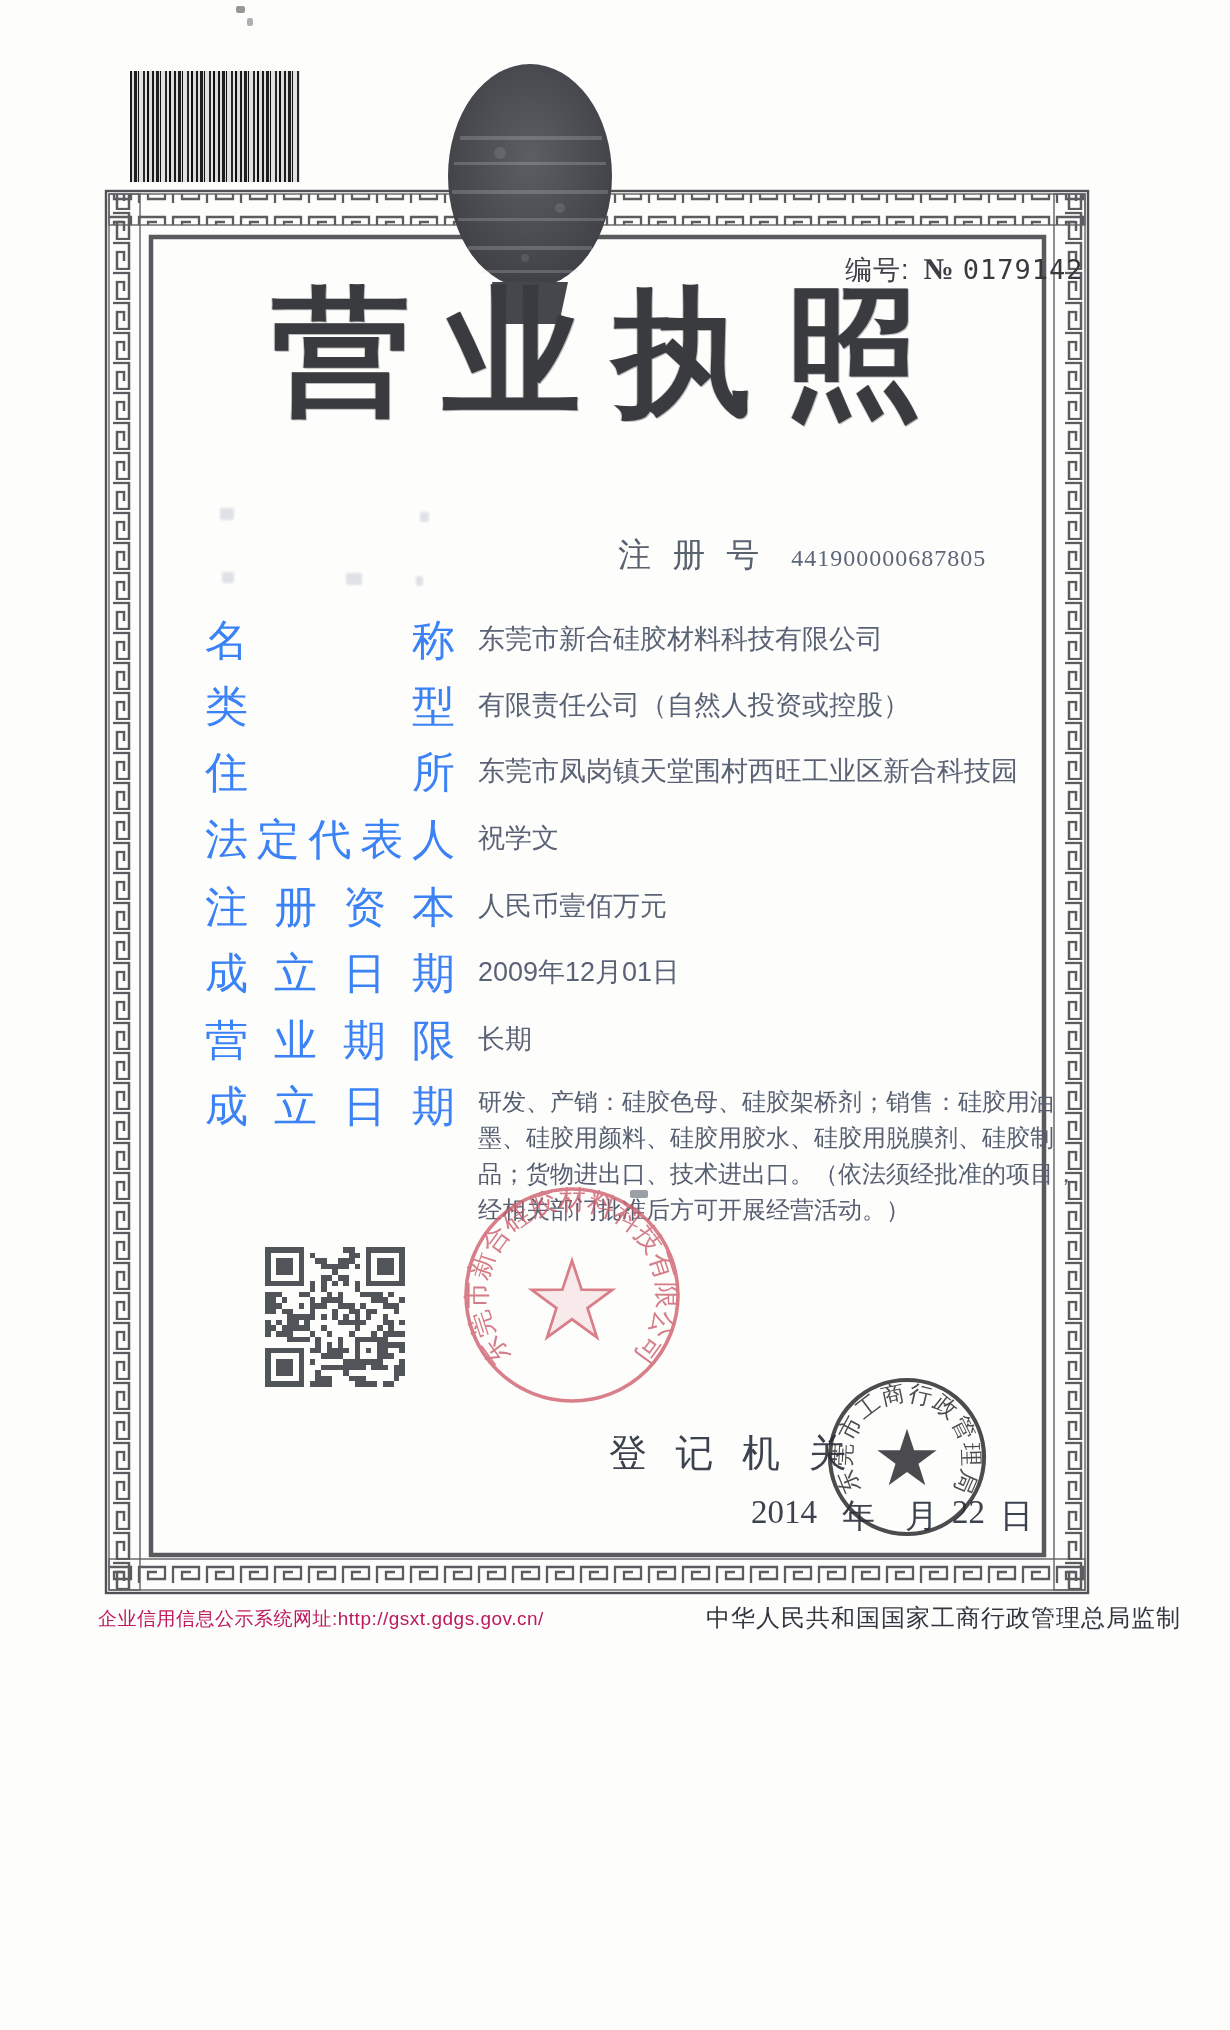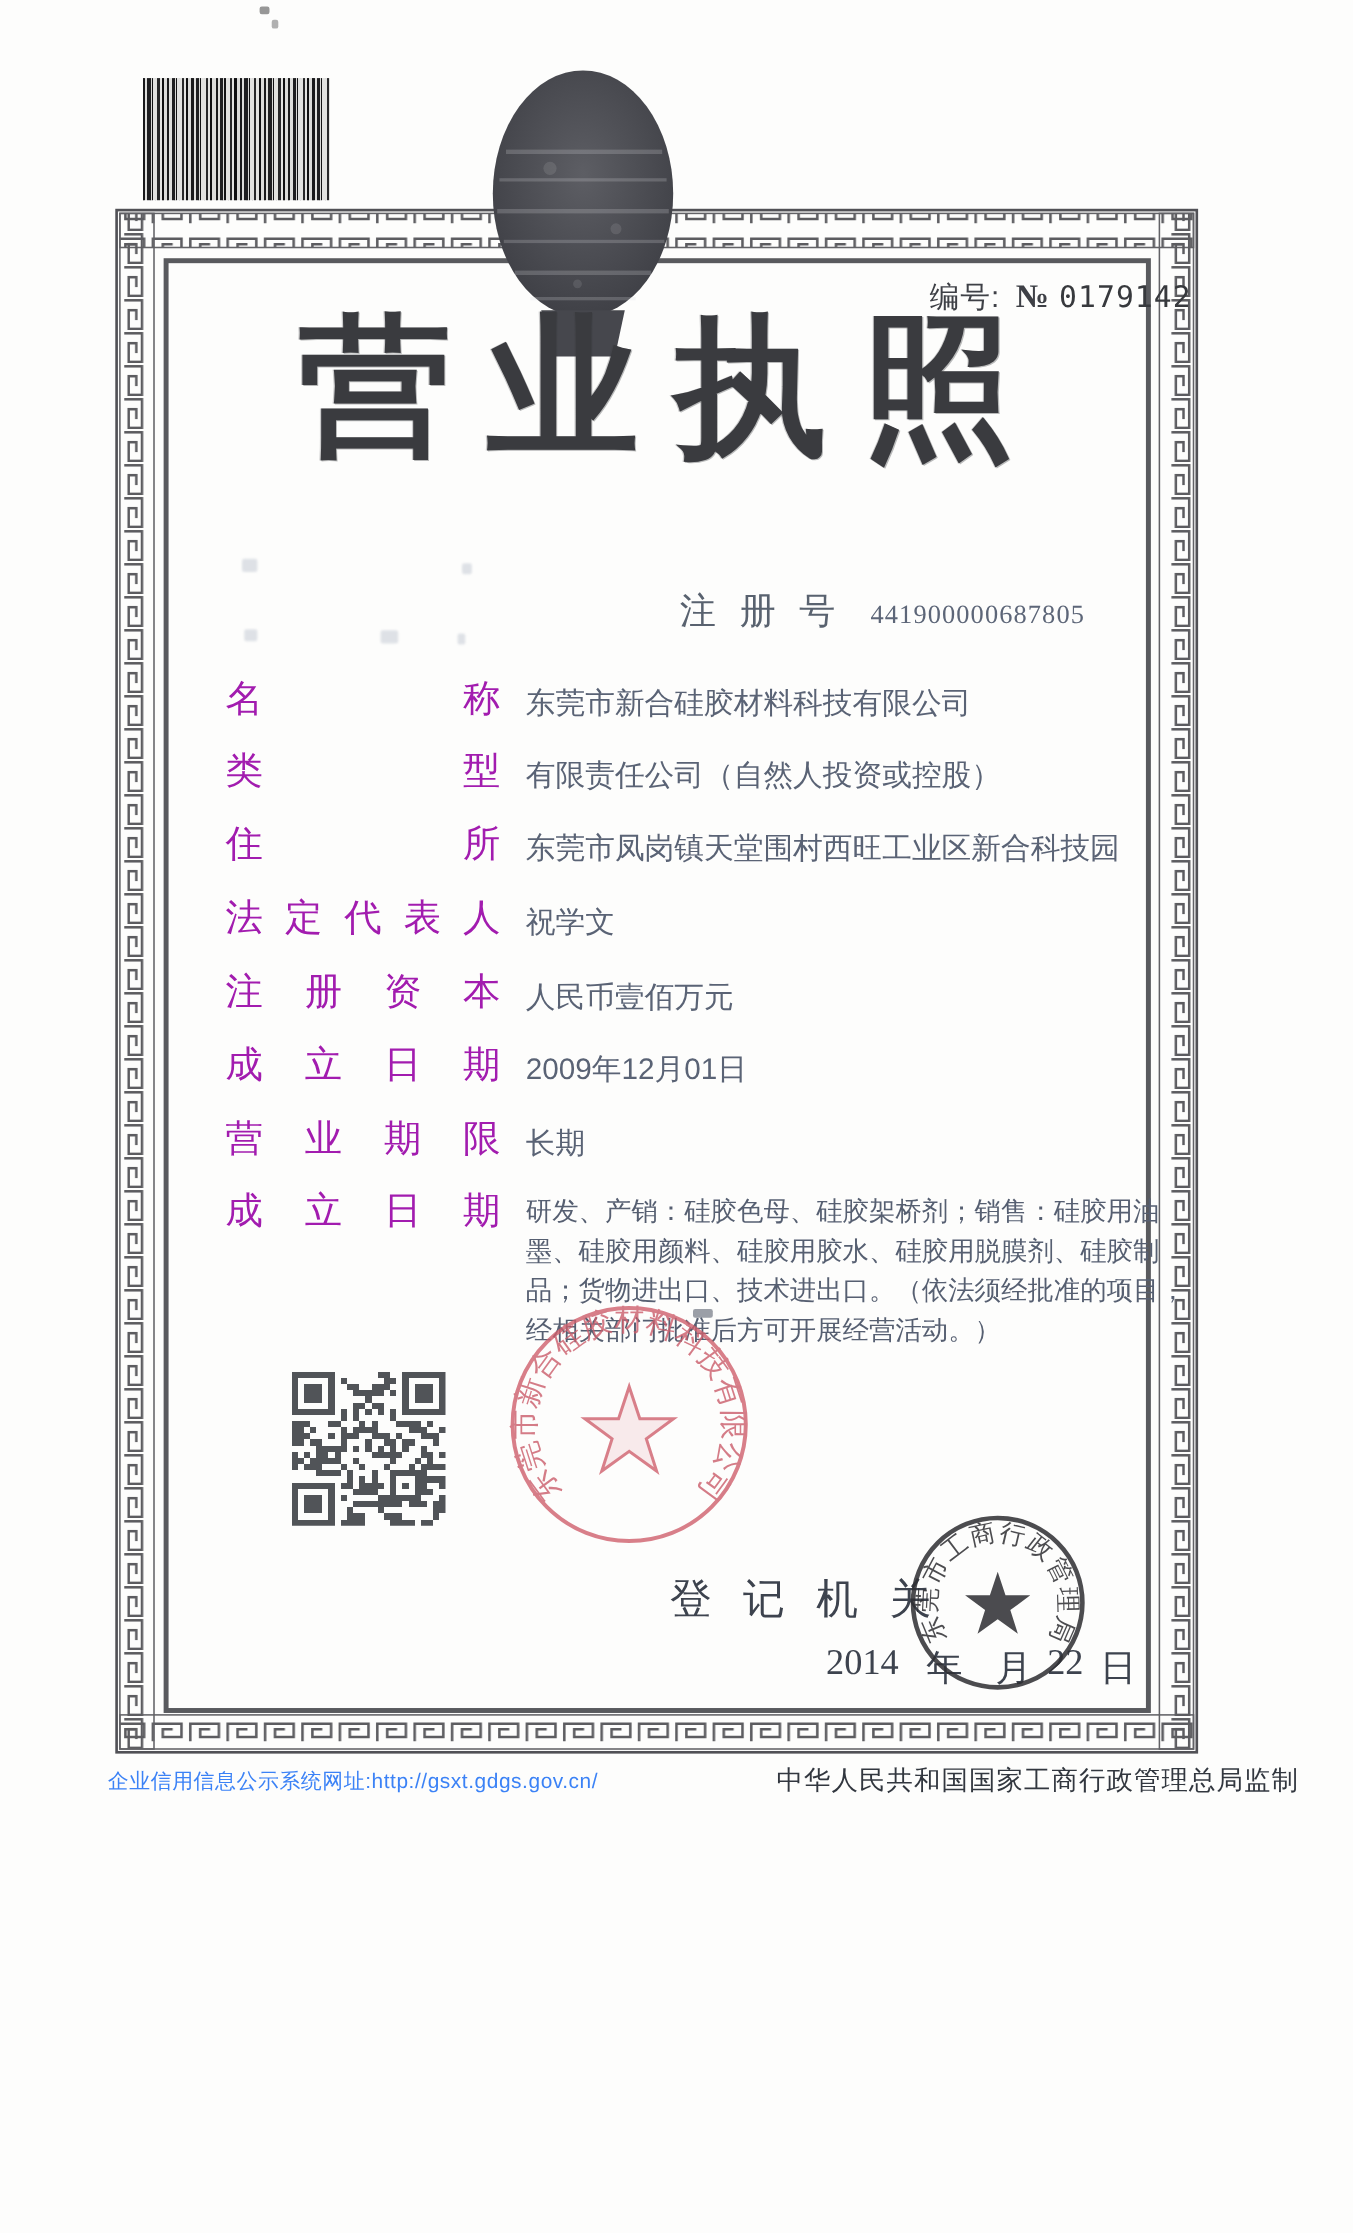--- a/index.html
+++ b/index.html
@@ -23,41 +23,41 @@
   .title{position:absolute;left:272px;top:270px;width:650px;display:flex;justify-content:space-between;z-index:3;}
   .title span{font-size:138px;line-height:1.2;font-weight:bold;color:#3a3b3f;
     text-shadow:1px 1px 0 rgba(58,59,63,.35), -1px 0 0 rgba(58,59,63,.25);}
   
   .regline{position:absolute;left:618px;top:533px;z-index:3;white-space:nowrap;}
   .regline .rlab{font-size:33px;color:#59626f;letter-spacing:6px;margin-right:26px;}
   .regline .rnum{font-family:"Liberation Serif","DejaVu Serif",serif;font-size:24px;color:#5d6678;letter-spacing:1px;}
   
   .fields{position:absolute;left:205px;top:0;z-index:3;}
   .frow{position:absolute;left:0;width:900px;}
-  .frow .flabel{position:absolute;left:0;width:250px;font-size:34px;color:#a21caf;
+  .frow .flabel{position:absolute;left:0;width:250px;font-size:43px;color:#3b82f6;
      text-align:justify;text-align-last:justify;text-justify:inter-character;}
   .frow .fvalue{position:absolute;left:273px;top:9px;width:600px;font-size:27px;color:#5a6375;line-height:1.38;}
   .r0{top:612px}.r1{top:678px}.r2{top:744px}.r3{top:811px}.r4{top:879px}.r5{top:945px}.r6{top:1012px}.r7{top:1078px}
   .r7 .fvalue{font-size:24px;line-height:1.5;top:6px;color:#565f71;}
   
   .qr{position:absolute;left:265px;top:1247px;width:140px;height:140px;z-index:3;opacity:.88;}
   
   .seal-red{position:absolute;left:452px;top:1175px;z-index:5;opacity:.8;}
   .seal-black{position:absolute;left:817px;top:1367px;z-index:5;opacity:.85;}
   
   .registrar{position:absolute;left:609px;top:1428px;z-index:3;font-size:38px;color:#3d434e;letter-spacing:9px;white-space:nowrap;}
   .dateline{position:absolute;left:0;top:1494px;width:1230px;height:44px;z-index:3;font-size:33px;color:#3d434e;text-align:right;}
   .dateline span{position:absolute;top:0;}
   .d-year{left:751px;font-family:"Liberation Serif","DejaVu Serif",serif;}
   .d-yu{left:842px;}
   .d-mu{left:905px;}
   .d-day{left:952px;font-family:"Liberation Serif","DejaVu Serif",serif;}
   .d-du{left:1000px;}
   
-  .footer-left{position:absolute;left:98px;top:1606px;z-index:3;font-size:19px;color:#3b82f6;letter-spacing:.5px;text-align:right;}
+  .footer-left{position:absolute;left:98px;top:1606px;z-index:3;font-size:19px;color:#be185d;letter-spacing:.5px;text-align:right;}
   .footer-right{position:absolute;left:706px;top:1602px;z-index:3;font-size:24px;color:#32373f;letter-spacing:1px;}
   
   .art{position:absolute;background:#9aa4b6;opacity:.3;filter:blur(1px);border-radius:2px;z-index:2;}
   .a1{left:220px;top:508px;width:14px;height:12px;}
   .a2{left:420px;top:512px;width:9px;height:10px;}
   .a3{left:222px;top:572px;width:12px;height:11px;}
   .a4{left:346px;top:573px;width:16px;height:12px;}
   .a5{left:416px;top:576px;width:7px;height:10px;}
   .a6{left:630px;top:1190px;width:18px;height:8px;opacity:.55;background:#4b5260;filter:none;}
   .a7{left:236px;top:6px;width:9px;height:7px;opacity:.6;background:#555;filter:blur(.5px);}

